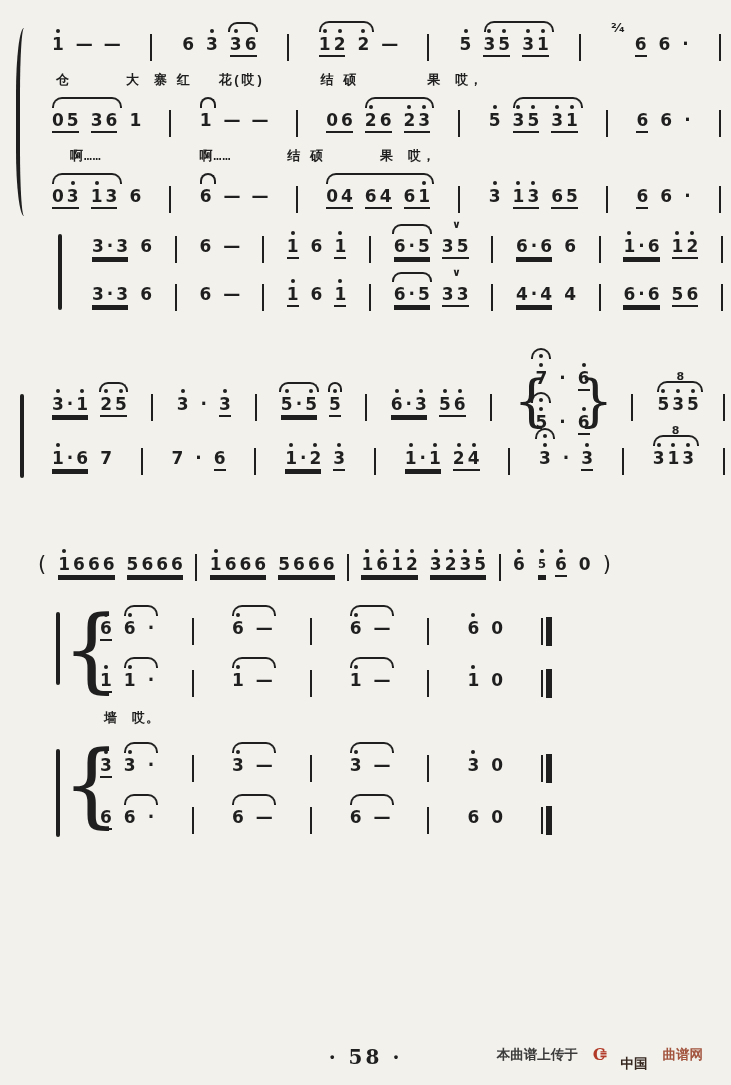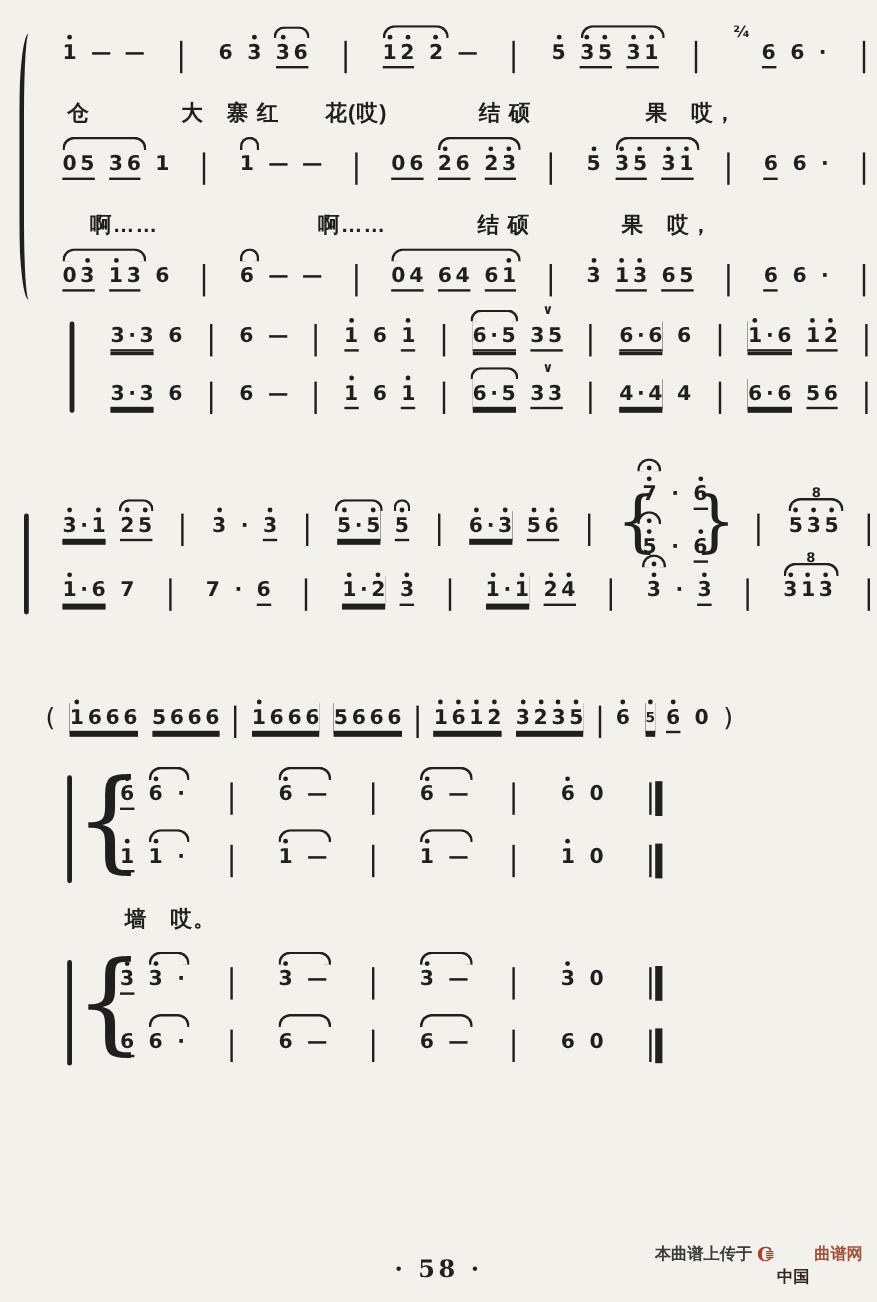--- a/index.html
+++ b/index.html
@@ -36,40 +36,40 @@
   .arcspan{position:absolute;top:-8px;height:9px;border:2px solid currentColor;border-bottom:none;border-radius:10px 10px 0 0;}
   .arclabel{position:absolute;top:-13px;left:50%;transform:translateX(-50%);font-size:11px;font-weight:700;background:inherit;}
   .breath{position:absolute;top:-13px;left:55%;transform:translateX(-50%);font-size:11px;font-weight:700;}
   .ferm{position:absolute;top:-15px;left:50%;width:16px;height:9px;transform:translateX(-50%);border:2px solid currentColor;border-bottom:none;border-radius:10px 10px 0 0;}
   .fdot{position:absolute;top:-9px;left:50%;width:4px;height:4px;border-radius:50%;background:currentColor;transform:translateX(-50%);}
   .stack{position:relative;width:92px;height:36px;}
   .stackwrap{position:absolute;left:20px;top:-26px;display:flex;flex-direction:column;gap:14px;}
   .stackwrap .tk{height:30px;}
   .sbrace{position:absolute;font-family:"DejaVu Serif","Liberation Serif",serif;font-size:56px;line-height:1;top:-16px;}
   .sbrace.l{left:-2px;} .sbrace.r{right:-6px;}
-  .lyricline{font-family:Liberation Sans, sans-serif;font-size:18px;font-weight:700;letter-spacing:1px;margin:12px 0 9px;padding-left:12px;white-space:pre;}
+  .lyricline{font-family:Liberation Mono, monospace;font-size:13px;font-weight:700;letter-spacing:1px;margin:1px 0 9px;padding-left:12px;white-space:pre;}
   .tempo{font-family:"DejaVu Serif","Liberation Serif",serif;font-size:17px;font-weight:700;letter-spacing:5px;margin:34px 0 2px 86px;}
   
   [data-name="system-1"]{margin-top:8px;padding-left:44px;padding-right:10px;}
   [data-name="system-1"] .sysbar{left:16px;top:6px;bottom:6px;}
   [data-name="system-2"]{margin-top:2px;padding-left:84px;padding-right:8px;}
   [data-name="system-2"] .sysbar{left:58px;top:10px;bottom:10px;}
   [data-name="system-3"]{margin-top:60px;padding-left:44px;padding-right:6px;}
   [data-name="system-3"] .sysbar{left:20px;top:14px;bottom:8px;}
   [data-name="system-3"] .noteline{padding:9px 0;}
   [data-name="system-4"]{margin-top:56px;padding-left:30px;}
   [data-name="system-5"]{margin-top:14px;padding-left:92px;}
   [data-name="system-5"] .sysbar{left:56px;top:8px;bottom:42px;}
   [data-name="system-5"] .sysbrace{left:62px;top:0px;font-size:92px;}
   [data-name="system-6"]{margin-top:14px;padding-left:92px;}
   [data-name="system-6"] .sysbar{left:56px;top:8px;bottom:8px;}
   [data-name="system-6"] .sysbrace{left:62px;top:-2px;font-size:92px;}
   [data-name="system-5"] .noteline,[data-name="system-6"] .noteline{padding:9px 0;}
   .pageno{position:absolute;bottom:16px;left:50%;transform:translateX(-50%);font-size:20px;font-weight:700;letter-spacing:3px;font-family:"DejaVu Serif","Liberation Serif",serif;}
-  .watermark{position:absolute;bottom:12px;right:12px;font-size:13.5px;display:flex;gap:4px;font-family:"DejaVu Serif","Liberation Serif",serif;}
+  .watermark{position:absolute;bottom:12px;right:28px;font-size:13.5px;display:flex;align-items:center;gap:15px;font-family:"DejaVu Serif","Liberation Serif",serif;}
   .wm-prefix{color:#3c3c3c;font-weight:700;}
   .wm-logo{font-weight:800;font-size:16px;position:relative;display:inline-block;}
   .wm-logo .bars{font-size:9px;position:absolute;left:7px;top:4px;}
   .wm-cn{font-weight:700;margin-top:19px;}
   .wm-site{font-weight:700;}
 </style>
 </head>
 <body data-name="sheet-music-page" style="background: rgb(242, 241, 236); color: rgb(31, 31, 31);">
 
 <div class="score" data-name="score-root">

